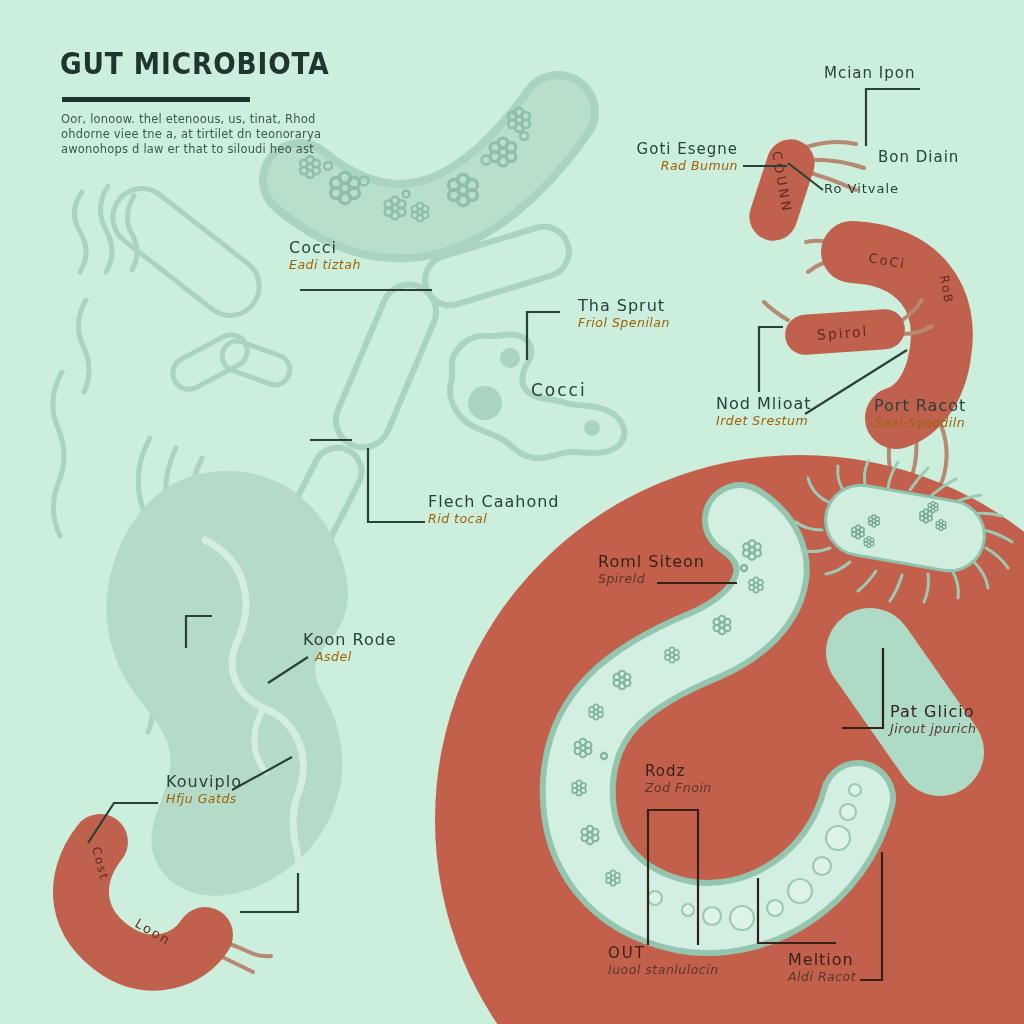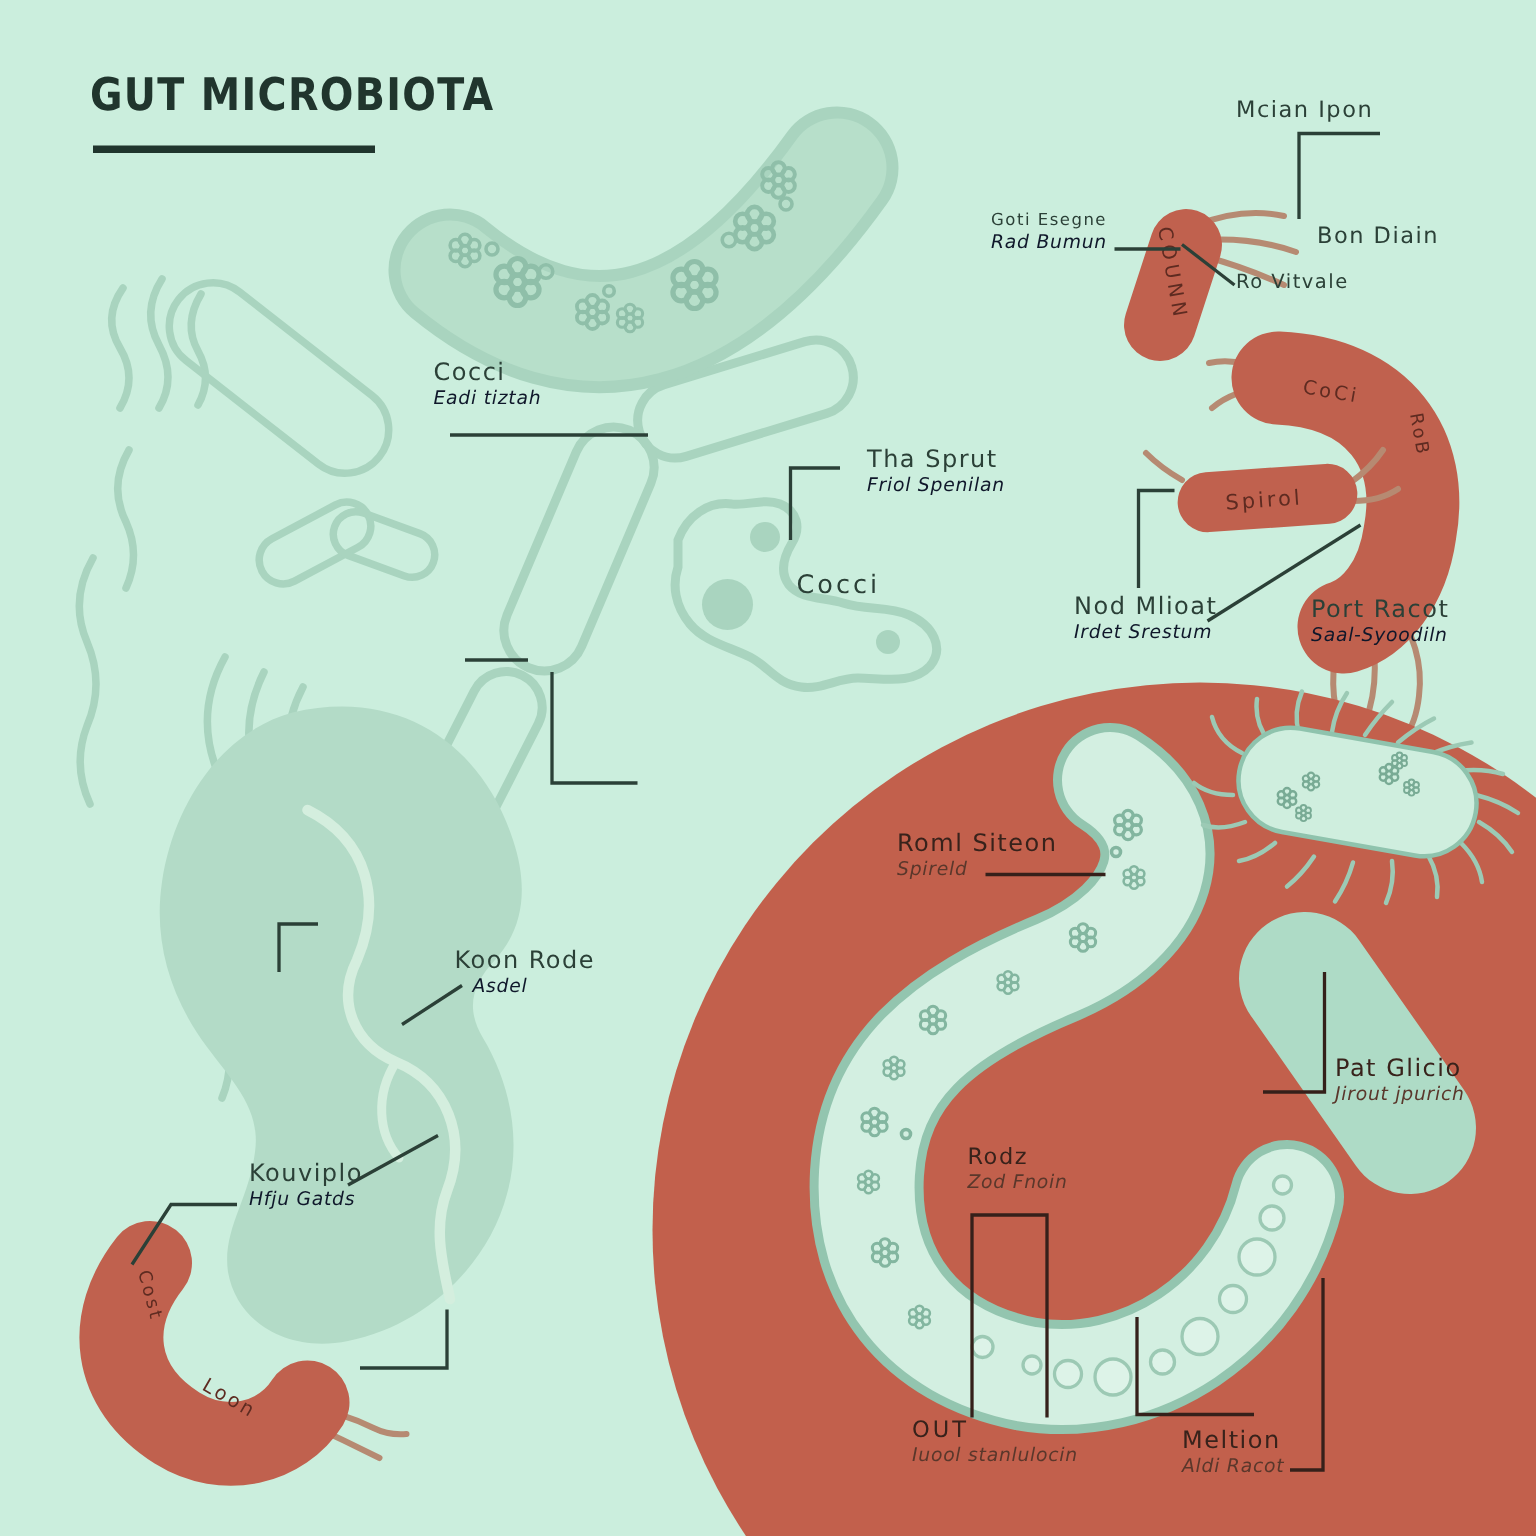--- a/index.html
+++ b/index.html
@@ -6,21 +6,21 @@
   .stage{position:relative;width:1024px;height:1024px;background:#cbeedd;overflow:hidden;
          font-family:"DejaVu Sans",sans-serif}
   .stage svg{position:absolute;left:0;top:0}
   .title{position:absolute;left:60px;top:46px;font-size:30px;font-weight:bold;color:#20352d;
          letter-spacing:1px;transform:scaleX(.88);transform-origin:left top;white-space:nowrap}
   .title-rule{position:absolute;left:62px;top:97px;width:188px;height:5px;background:#20352d}
   .intro{position:absolute;left:61px;top:112px;font-size:11.5px;color:#40584d;line-height:15px;
          letter-spacing:.2px}
   .lbl{position:absolute;color:#2b4037;line-height:1.2}
   .lbl .t{display:block;font-size:16px;letter-spacing:1px;white-space:nowrap}
-  .lbl .s{display:block;font-size:12.5px;font-style:italic;color:#0f172a;letter-spacing:.5px;white-space:nowrap}
+  .lbl .s{display:block;font-size:12.5px;font-style:italic;color:#a16207;letter-spacing:.5px;white-space:nowrap}
   .lbl.right{text-align:right}
   .lbl.center{text-align:left}
   .lbl.onred{color:#38221b}
   .lbl.onred .s{color:#5a372b}
   .doodle{stroke:#a9d4bf;stroke-width:5;fill:none;stroke-linecap:round}
   .doodle6{stroke:#a9d4bf;stroke-width:6;fill:none;stroke-linecap:round}
   .conn{stroke:#2b4037;stroke-width:2.2;fill:none}
   .connr{stroke:#35201a;stroke-width:2.2;fill:none}
   .redbody{fill:#c0614e}
   .redstroke{stroke:#c0614e;fill:none;stroke-linecap:round}
@@ -244,54 +244,63 @@
     <path d="M657,583 L737,583"></path>
     <path d="M648,945 L648,810 L698,810 L698,945"></path>
     <path d="M758,878 L758,943 L836,943"></path>
     <path d="M882,852 L882,980 L860,980"></path>
     <path d="M883,648 L883,728 L842,728"></path>
   </g>
 </svg>
 
 <div class="title">GUT MICROBIOTA</div>
 <div class="title-rule"></div>
+<div class="intro">
+  <div>Oor, lonoow. thel etenoous, us, tinat, Rhod</div>
+  <div>ohdorne viee tne a, at tirtilet dn teonorarya</div>
+  <div>awonohops d law er that to siloudi heo ast</div>
+</div>
 
 <div class="lbl" style="left:289px;top:238px">
   <span class="t">Cocci</span>
   <span class="s">Eadi tiztah</span>
 </div>
 
 <div class="lbl" style="left:578px;top:296px">
   <span class="t">Tha Sprut</span>
   <span class="s">Friol Spenilan</span>
 </div>
 
 <div class="lbl" style="left:531px;top:380px">
   <span class="t" style="font-size:17px;letter-spacing:2px">Cocci</span>
 </div>
 
 
+<div class="lbl" style="left:428px;top:492px">
+  <span class="t">Flech Caahond</span>
+  <span class="s">Rid tocal</span>
+</div>
 
 <div class="lbl" style="left:303px;top:630px">
   <span class="t">Koon Rode</span>
   <span class="s" style="margin-left:12px">Asdel</span>
 </div>
 
 <div class="lbl" style="left:166px;top:772px">
   <span class="t">Kouviplo</span>
   <span class="s">Hfju Gatds</span>
 </div>
 
 
 <div class="lbl" style="left:824px;top:64px">
   <span class="t" style="font-size:15px">Mcian Ipon</span>
 </div>
 
 <div class="lbl right" style="left:600px;top:140px;width:138px">
-  <span class="t" style="font-size:11px">Goti Esegne</span>
+  <span class="t" style="font-size:15px">Goti Esegne</span>
   <span class="s">Rad Bumun</span>
 </div>
 
 <div class="lbl" style="left:878px;top:148px">
   <span class="t" style="font-size:15px">Bon Diain</span>
 </div>
 
 <div class="lbl" style="left:824px;top:181px">
   <span class="t" style="font-size:13px">Ro Vitvale</span>
 </div>

